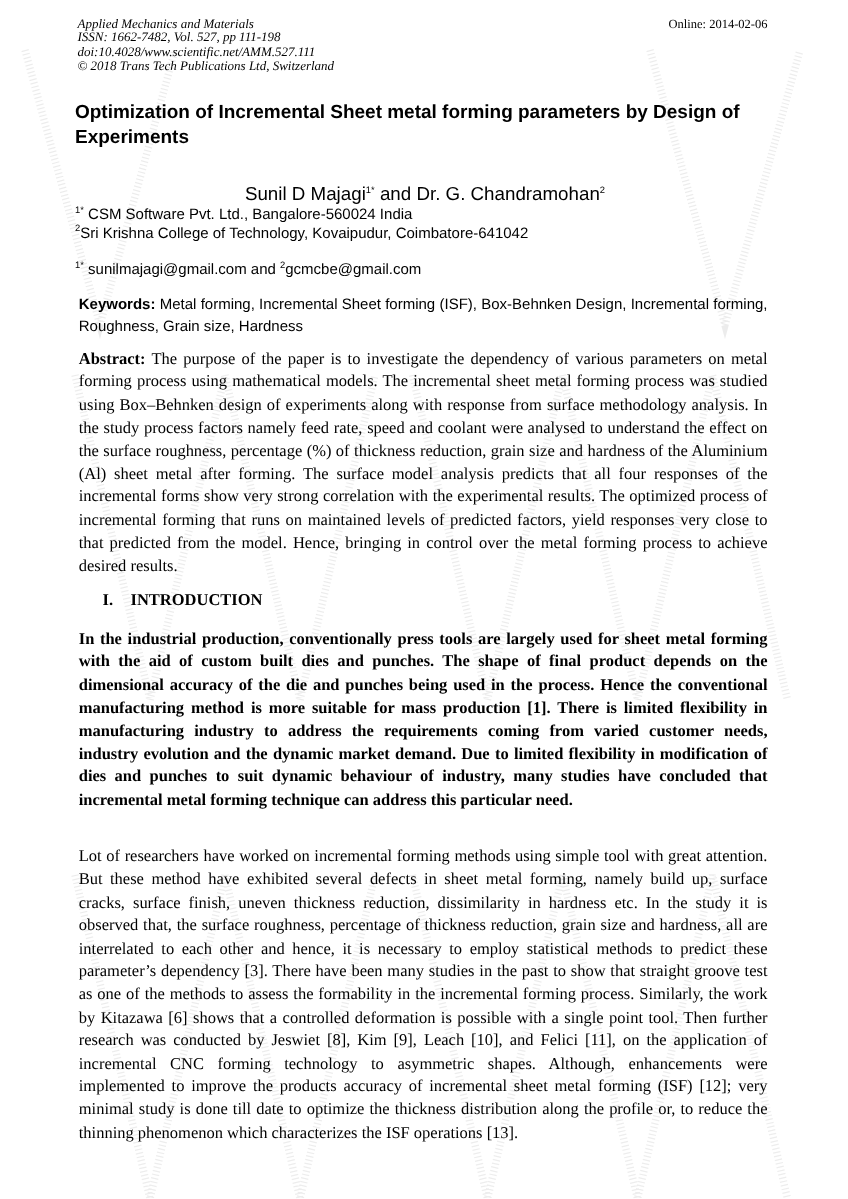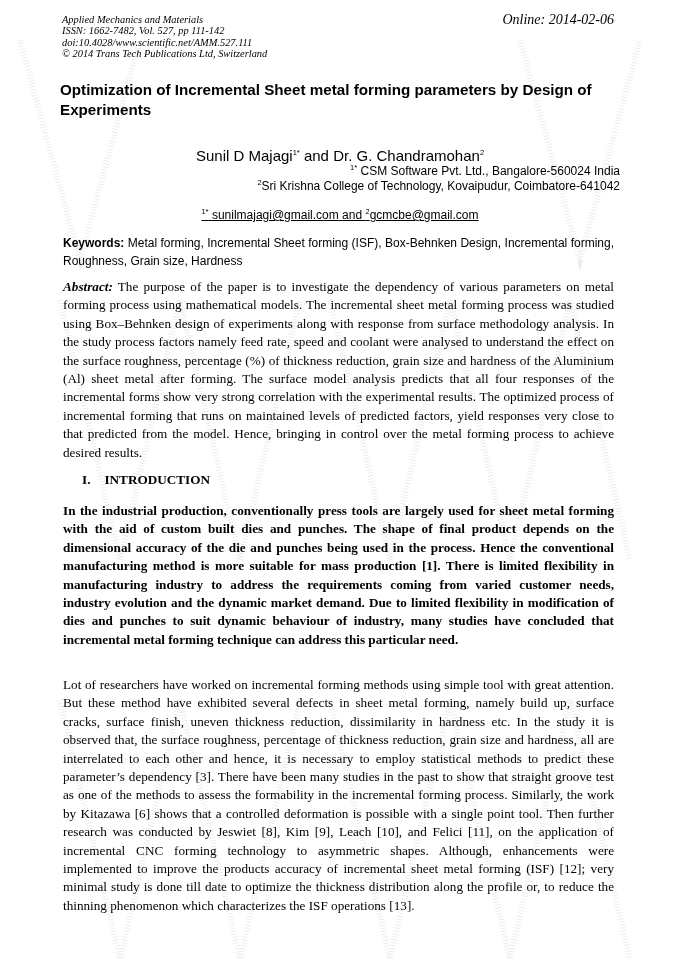--- a/index.html
+++ b/index.html
@@ -1,30 +1,30 @@
 <!DOCTYPE html>
 <html><head>
   <meta charset="utf-8">
   <style>
     html, body { margin: 0; padding: 0; background: #ffffff; }
     body { width: 678px; height: 959px; position: relative; overflow: hidden; color: #000; }
     .watermark { position: absolute; left: 0; top: 0; width: 678px; height: 959px; pointer-events: none; opacity: 0.07; }
     .page { position: absolute; left: 0; top: 0; width: 678px; height: 796px; }
     .hdr-left { position: absolute; left: 62px; top: 14px; font-family: "Liberation Serif", serif; font-style: italic; font-size: 10.4px; line-height: 11.3px; }
-    .hdr-right { position: absolute; right: 64px; top: 14px; font-family: "Liberation Serif", serif; font-style: italic; font-size: 14px; line-height: 11.3px; margin-left: 12px; }
+    .hdr-right { position: absolute; right: 64px; top: 14px; font-family: "Liberation Serif", serif; font-size: 10px; line-height: 11.3px; margin-left: 12px; }
     .title { position: absolute; left: 60px; width: 560px; top: 80px; text-align: left; font-family: "Liberation Sans", sans-serif; font-weight: bold; font-size: 15.2px; line-height: 20px; }
     .authors { position: absolute; left: 60px; width: 560px; top: 131px; text-align: center; font-family: "Liberation Sans", sans-serif; font-size: 15px; line-height: 18px; margin-top: 16px; }
-    .affil { position: absolute; left: 60px; width: 560px; top: 164px; text-align: right; font-family: "Liberation Sans", sans-serif; font-size: 12px; line-height: 15px; }
-    .emails { position: absolute; left: 60px; width: 560px; top: 208px; text-align: center; font-family: "Liberation Sans", sans-serif; font-size: 12px; line-height: 15px; text-decoration: underline; }
+    .affil { position: absolute; left: 60px; width: 560px; top: 164px; text-align: left; font-family: "Liberation Sans", sans-serif; font-size: 12px; line-height: 15px; }
+    .emails { position: absolute; left: 60px; width: 560px; top: 208px; text-align: left; font-family: "Liberation Sans", sans-serif; font-size: 12px; line-height: 15px; }
     sup { font-size: 7.5px; line-height: 0; vertical-align: super; }
     .keywords { position: absolute; left: 63px; width: 551px; top: 235px; font-family: "Liberation Sans", sans-serif; font-size: 12px; line-height: 17.5px; text-align: justify; }
     .kw-label { font-weight: bold; }
     .body-text { font-family: "Liberation Serif", serif; font-size: 13.2px; line-height: 18.4px; text-align: justify; }
     .abstract { position: absolute; left: 63px; width: 551px; top: 278px; }
-    .abs-label { font-weight: bold; font-style: italic; }
+    .abs-label { font-weight: bold; }
     .section { position: absolute; left: 82px; top: 472px; font-family: "Liberation Serif", serif; font-weight: bold; font-size: 13.2px; text-align: center; }
     .section .num { margin-right: 14px; }
     .para1 { position: absolute; left: 63px; width: 551px; top: 502px; font-weight: bold; }
     .para2 { position: absolute; left: 63px; width: 551px; top: 676px; }
   </style>
 </head>
 <body>
 
 <svg class="watermark" viewBox="0 0 678 959" xmlns="http://www.w3.org/2000/svg">
   <g fill="none" stroke="#000" stroke-width="6" stroke-dasharray="1 2">
@@ -33,23 +33,23 @@
     <path d="M60 700 L120 959 L180 700 M180 700 L240 959 L300 700"></path>
     <path d="M330 700 L390 959 L450 700 M450 700 L510 959 L570 700 L630 959"></path>
     <path d="M20 40 L80 260 L140 40 M520 40 L580 260 L640 40"></path>
   </g>
 </svg>
 
 <div class="page">
 
   <div class="hdr-left">
     <div>Applied Mechanics and Materials</div>
-    <div>ISSN: 1662-7482, Vol. 527, pp 111-142</div>
+    <div>ISSN: 1662-7482, Vol. 527, pp 111-198</div>
     <div>doi:10.4028/www.scientific.net/AMM.527.111</div>
-    <div>© 2014 Trans Tech Publications Ltd, Switzerland</div>
+    <div>© 2018 Trans Tech Publications Ltd, Switzerland</div>
   </div>
   <div class="hdr-right">Online: 2014-02-06</div>
 
   <div class="title">Optimization of Incremental Sheet metal forming parameters by Design of Experiments</div>
 
   <div class="authors">
     <span>Sunil D Majagi</span><sup>1*</sup><span> and </span><span>Dr. G. Chandramohan</span><sup>2</sup>
   </div>
 
   <div class="affil">

